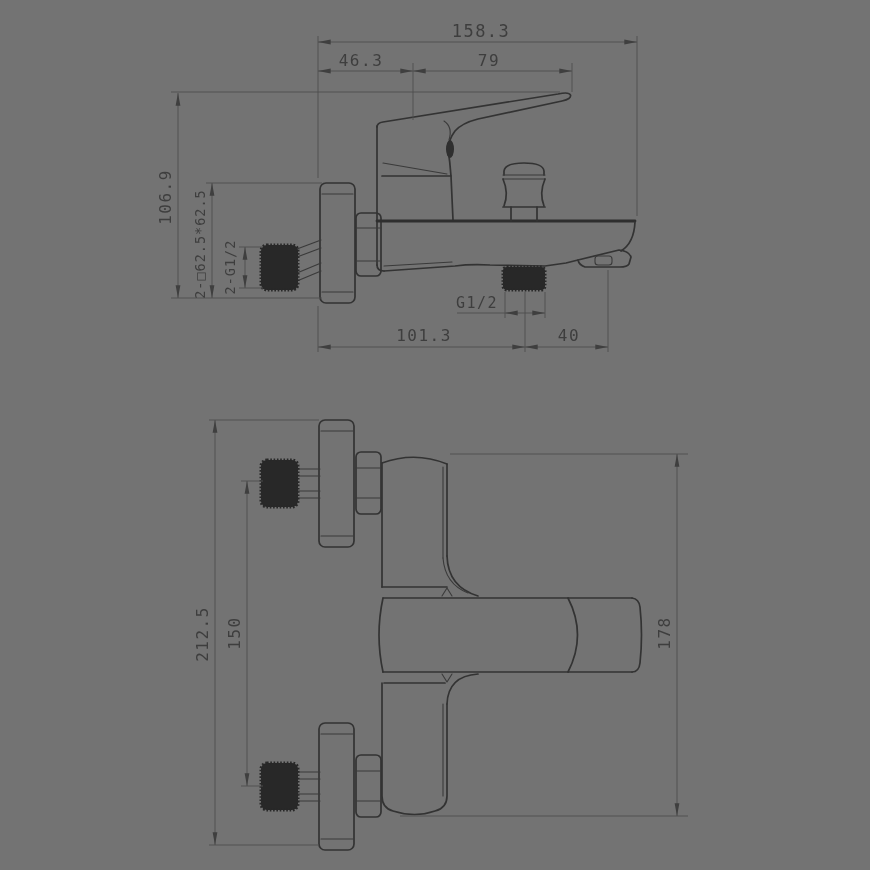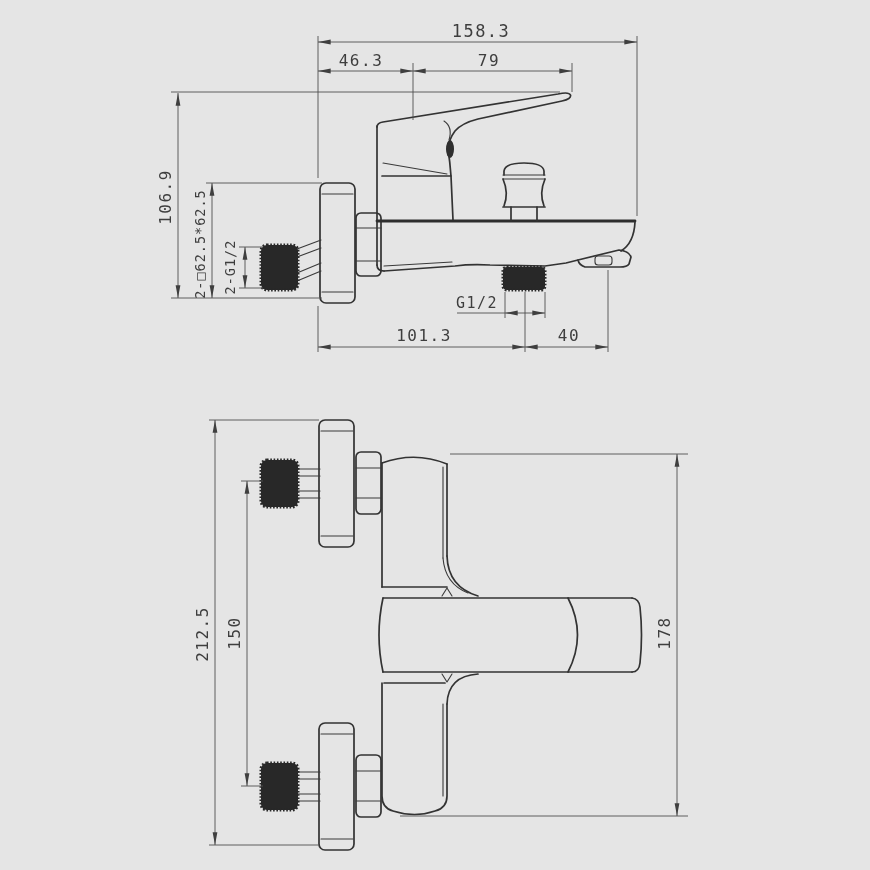--- a/index.html
+++ b/index.html
@@ -1,16 +1,16 @@
 <!DOCTYPE html>
 <html><head>
 <meta charset="utf-8">
 <style>
   html,body{margin:0;padding:0;background:#ffffff;}
-  .page{width:870px;height:870px;background:#e5e5e5;position:relative;overflow:hidden;}
+  .page{width:870px;height:870px;background:#737373;position:relative;overflow:hidden;}
   svg{display:block;}
   .o   {stroke:#333333;stroke-width:1.7;fill:none;stroke-linecap:round;stroke-linejoin:round;}
   .o2  {stroke:#3a3a3a;stroke-width:1.1;fill:none;stroke-linecap:round;stroke-linejoin:round;}
   .thick{stroke:#2e2e2e;stroke-width:2.8;fill:none;stroke-linecap:round;}
   .dim {stroke:#4e4e4e;stroke-width:0.9;fill:none;}
   .knurl{fill:#282828;stroke:#282828;stroke-width:3;stroke-dasharray:1.6 1.7;}
   .dark{fill:#2f2f2f;stroke:none;}
   .txt {font-family:"DejaVu Sans Mono","Liberation Mono",monospace;fill:#3e3e3e;letter-spacing:1.5px;font-size:16px;}
   .t17{font-size:17px;}
   .t15{font-size:15px;}

